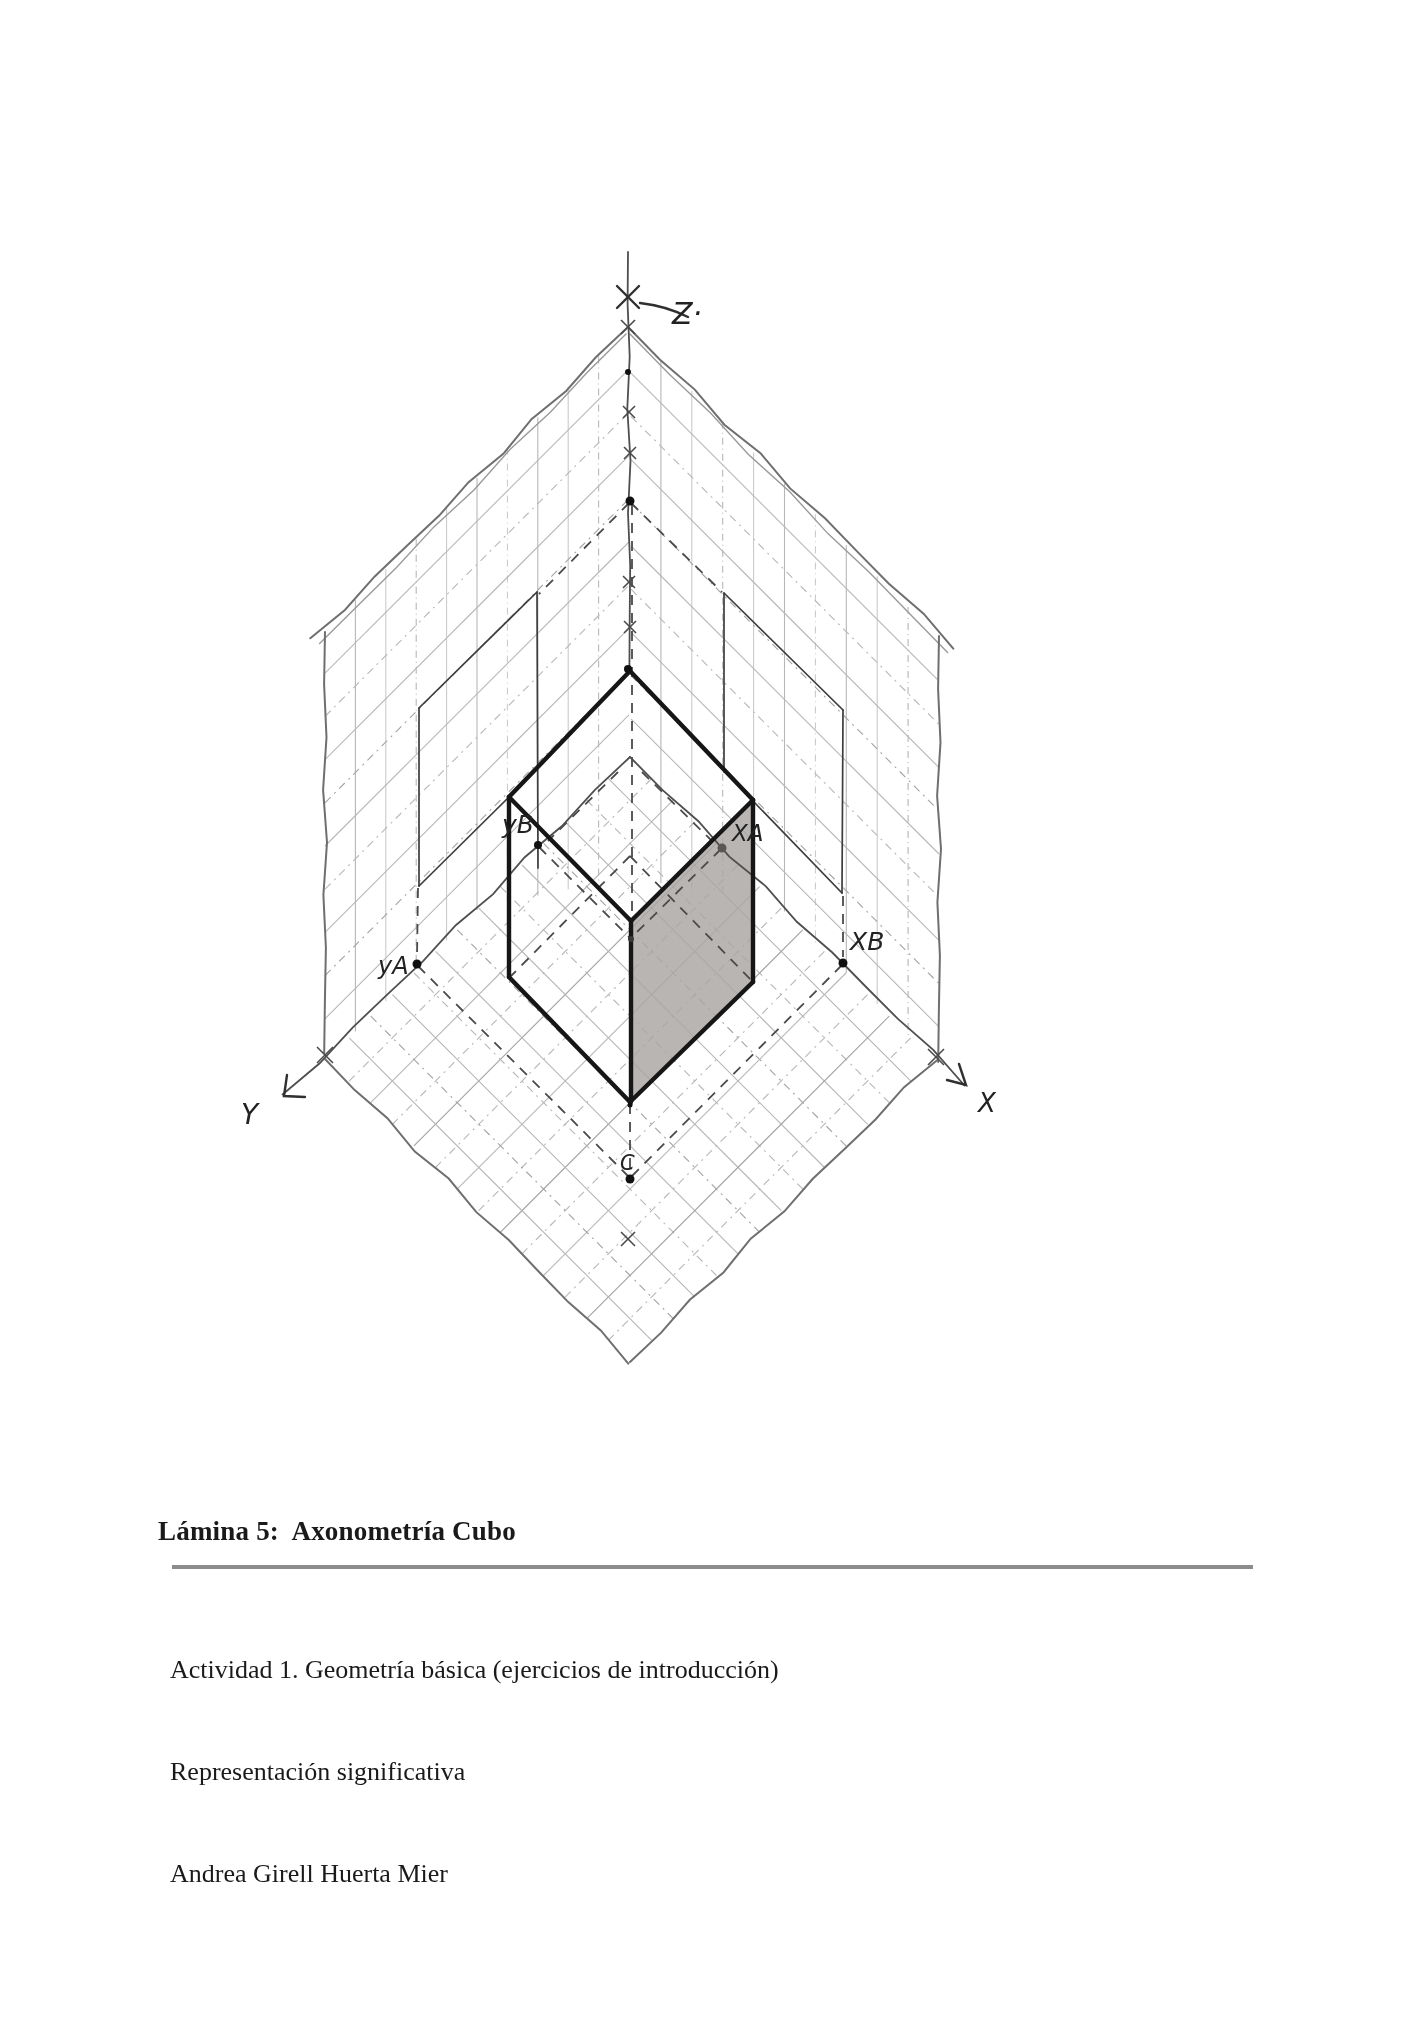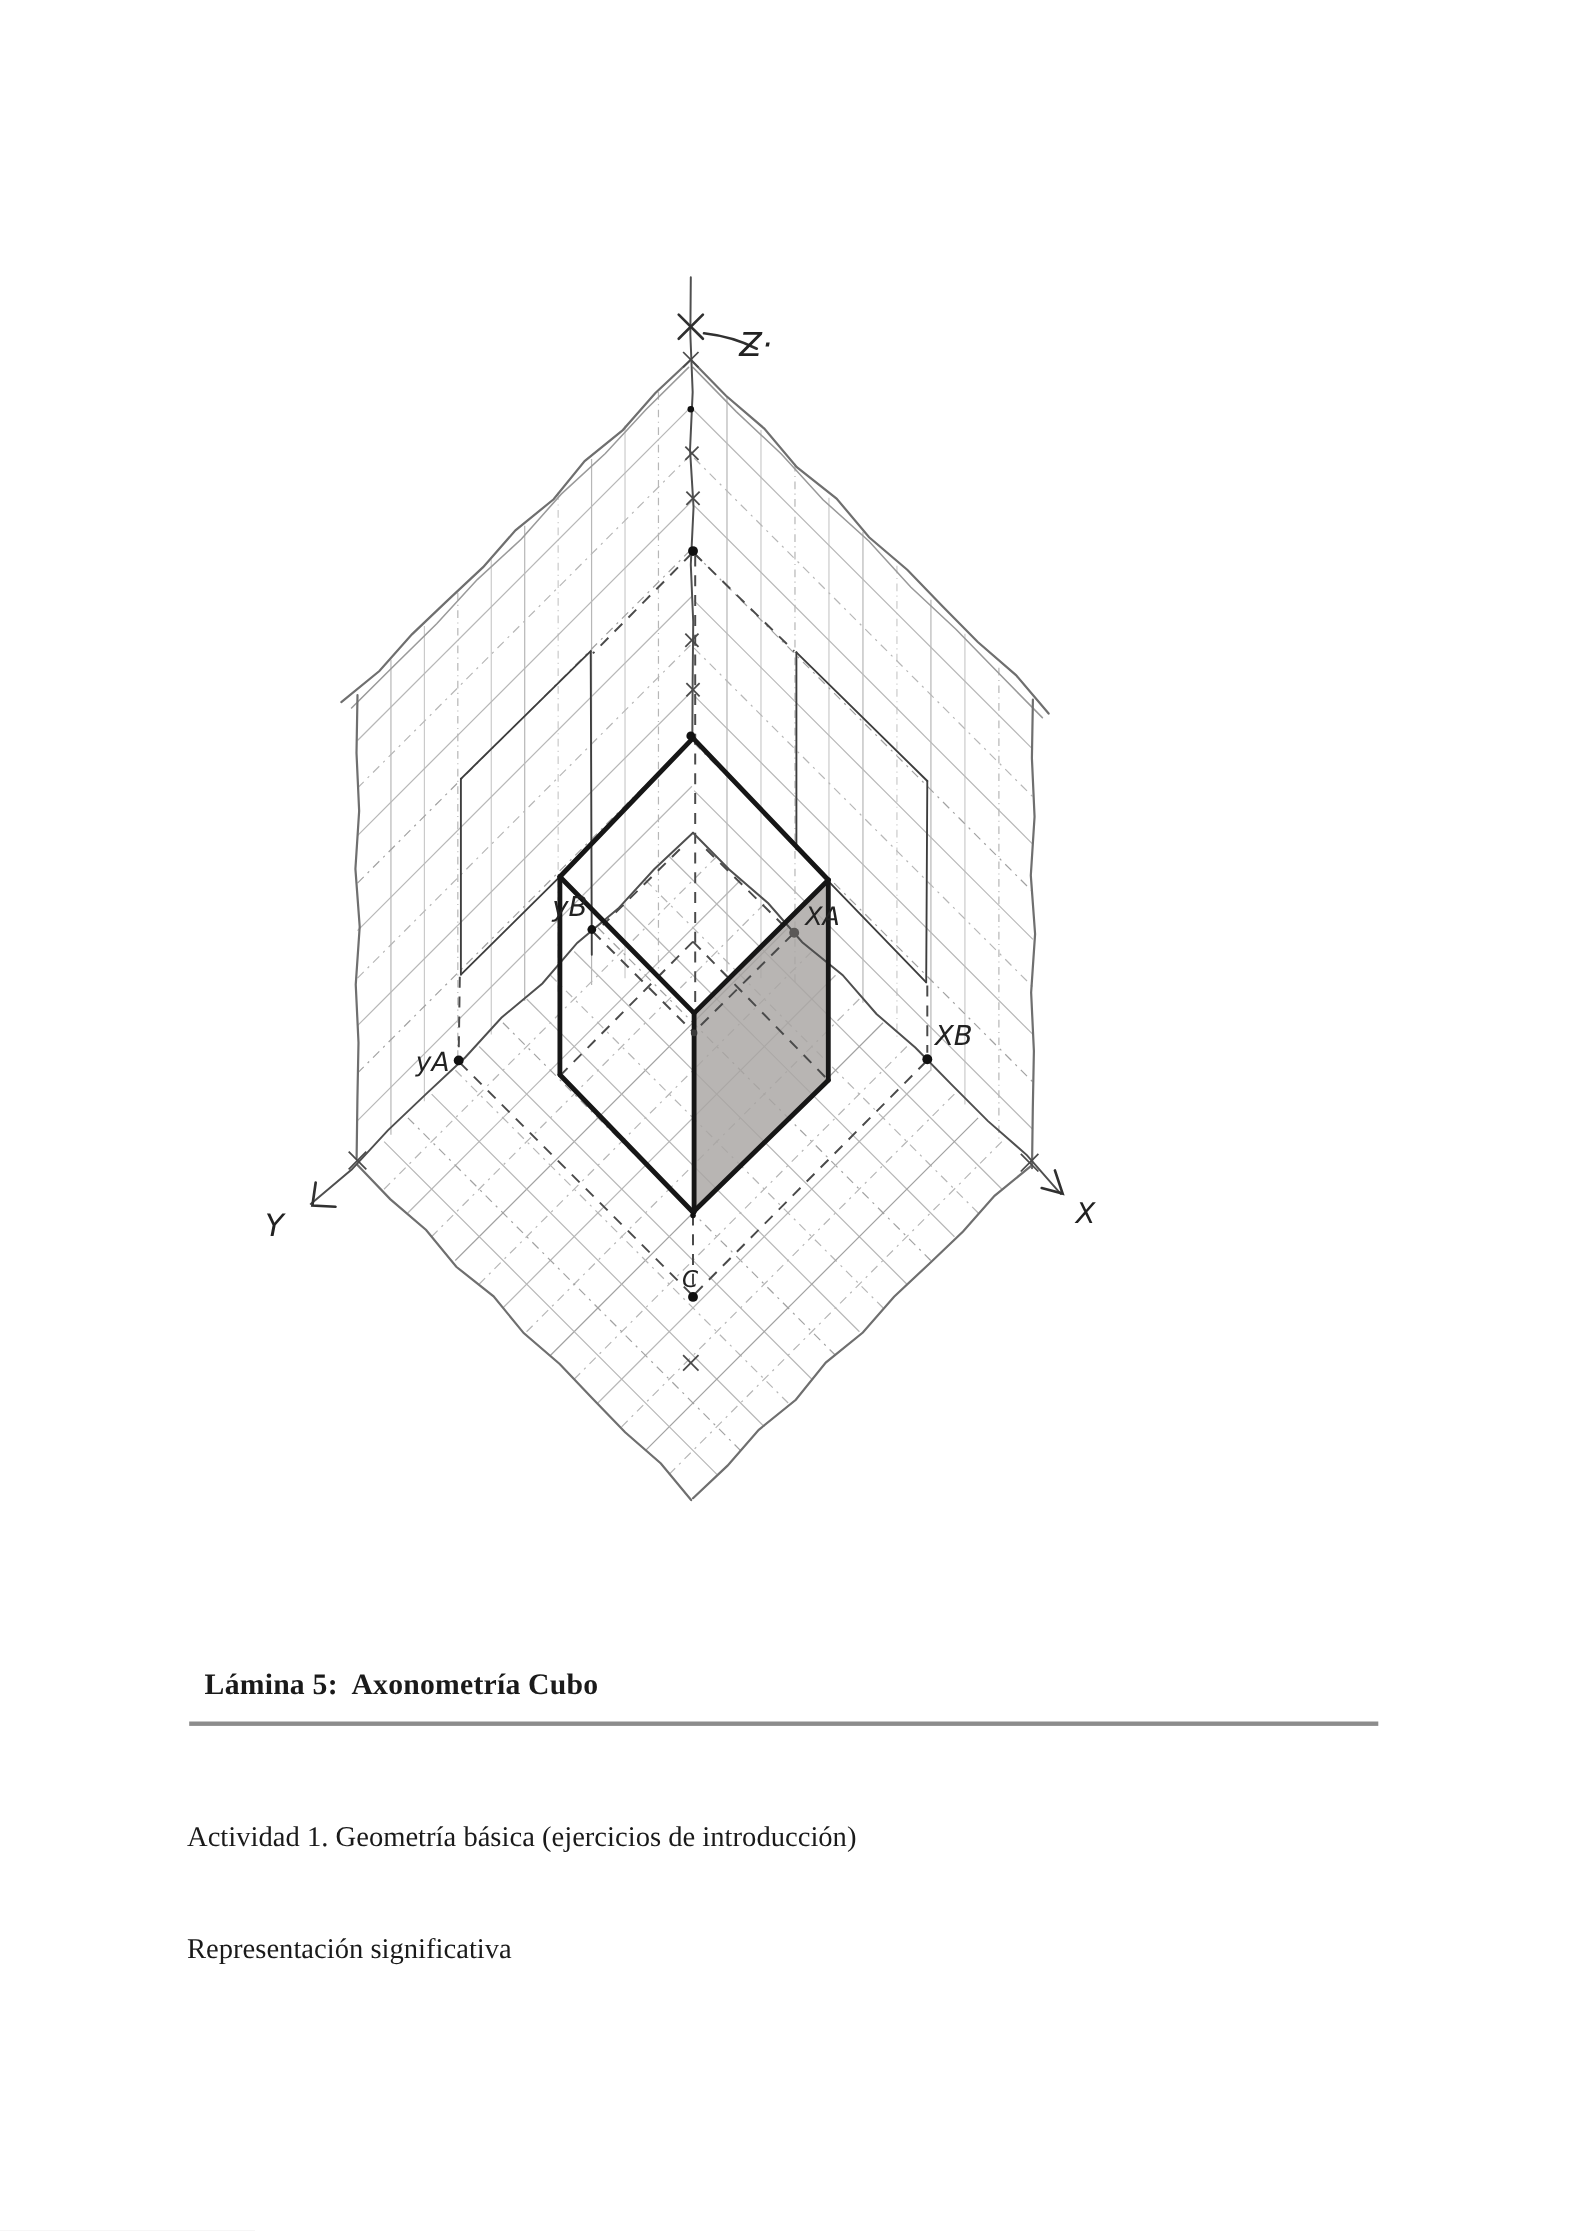--- a/index.html
+++ b/index.html
@@ -7,21 +7,21 @@
     position:relative;
     width:1428px;height:2028px;
     background:#ffffff;
     margin:0 auto;
     overflow:hidden;
     font-family:"Liberation Serif", serif;
     color:#1a1a1a;
   }
   .drawing-svg{position:absolute;left:0;top:0;}
   .caption{
-    position:absolute;left:186px;top:1516px;
+    position:absolute;left:158px;top:1516px;
     font-weight:bold;font-size:27px;letter-spacing:.2px;
     white-space:pre;
   }
   .rule{
     position:absolute;left:172px;top:1565px;
     width:1081px;height:4px;background:#8c8c8c;
   }
   .info{
     position:absolute;left:170px;top:1585px;
     font-size:26px;line-height:34px;white-space:pre;
@@ -217,15 +217,16 @@
       <text class="hand" x="241" y="1124" font-size="28">Y</text>
       <text class="hand" x="978" y="1112" font-size="26">X</text>
     </g>
   </svg>
 
   <div class="caption">Lámina 5:  Axonometría Cubo</div>
   <div class="rule"></div>
   <div class="info">
     <div>Actividad 1. Geometría básica (ejercicios de introducción)</div>
     <div>Representación significativa</div>
+    <div>Andrea Girell Huerta Mier</div>
     
   </div>
 </div>
 
 </body></html>

